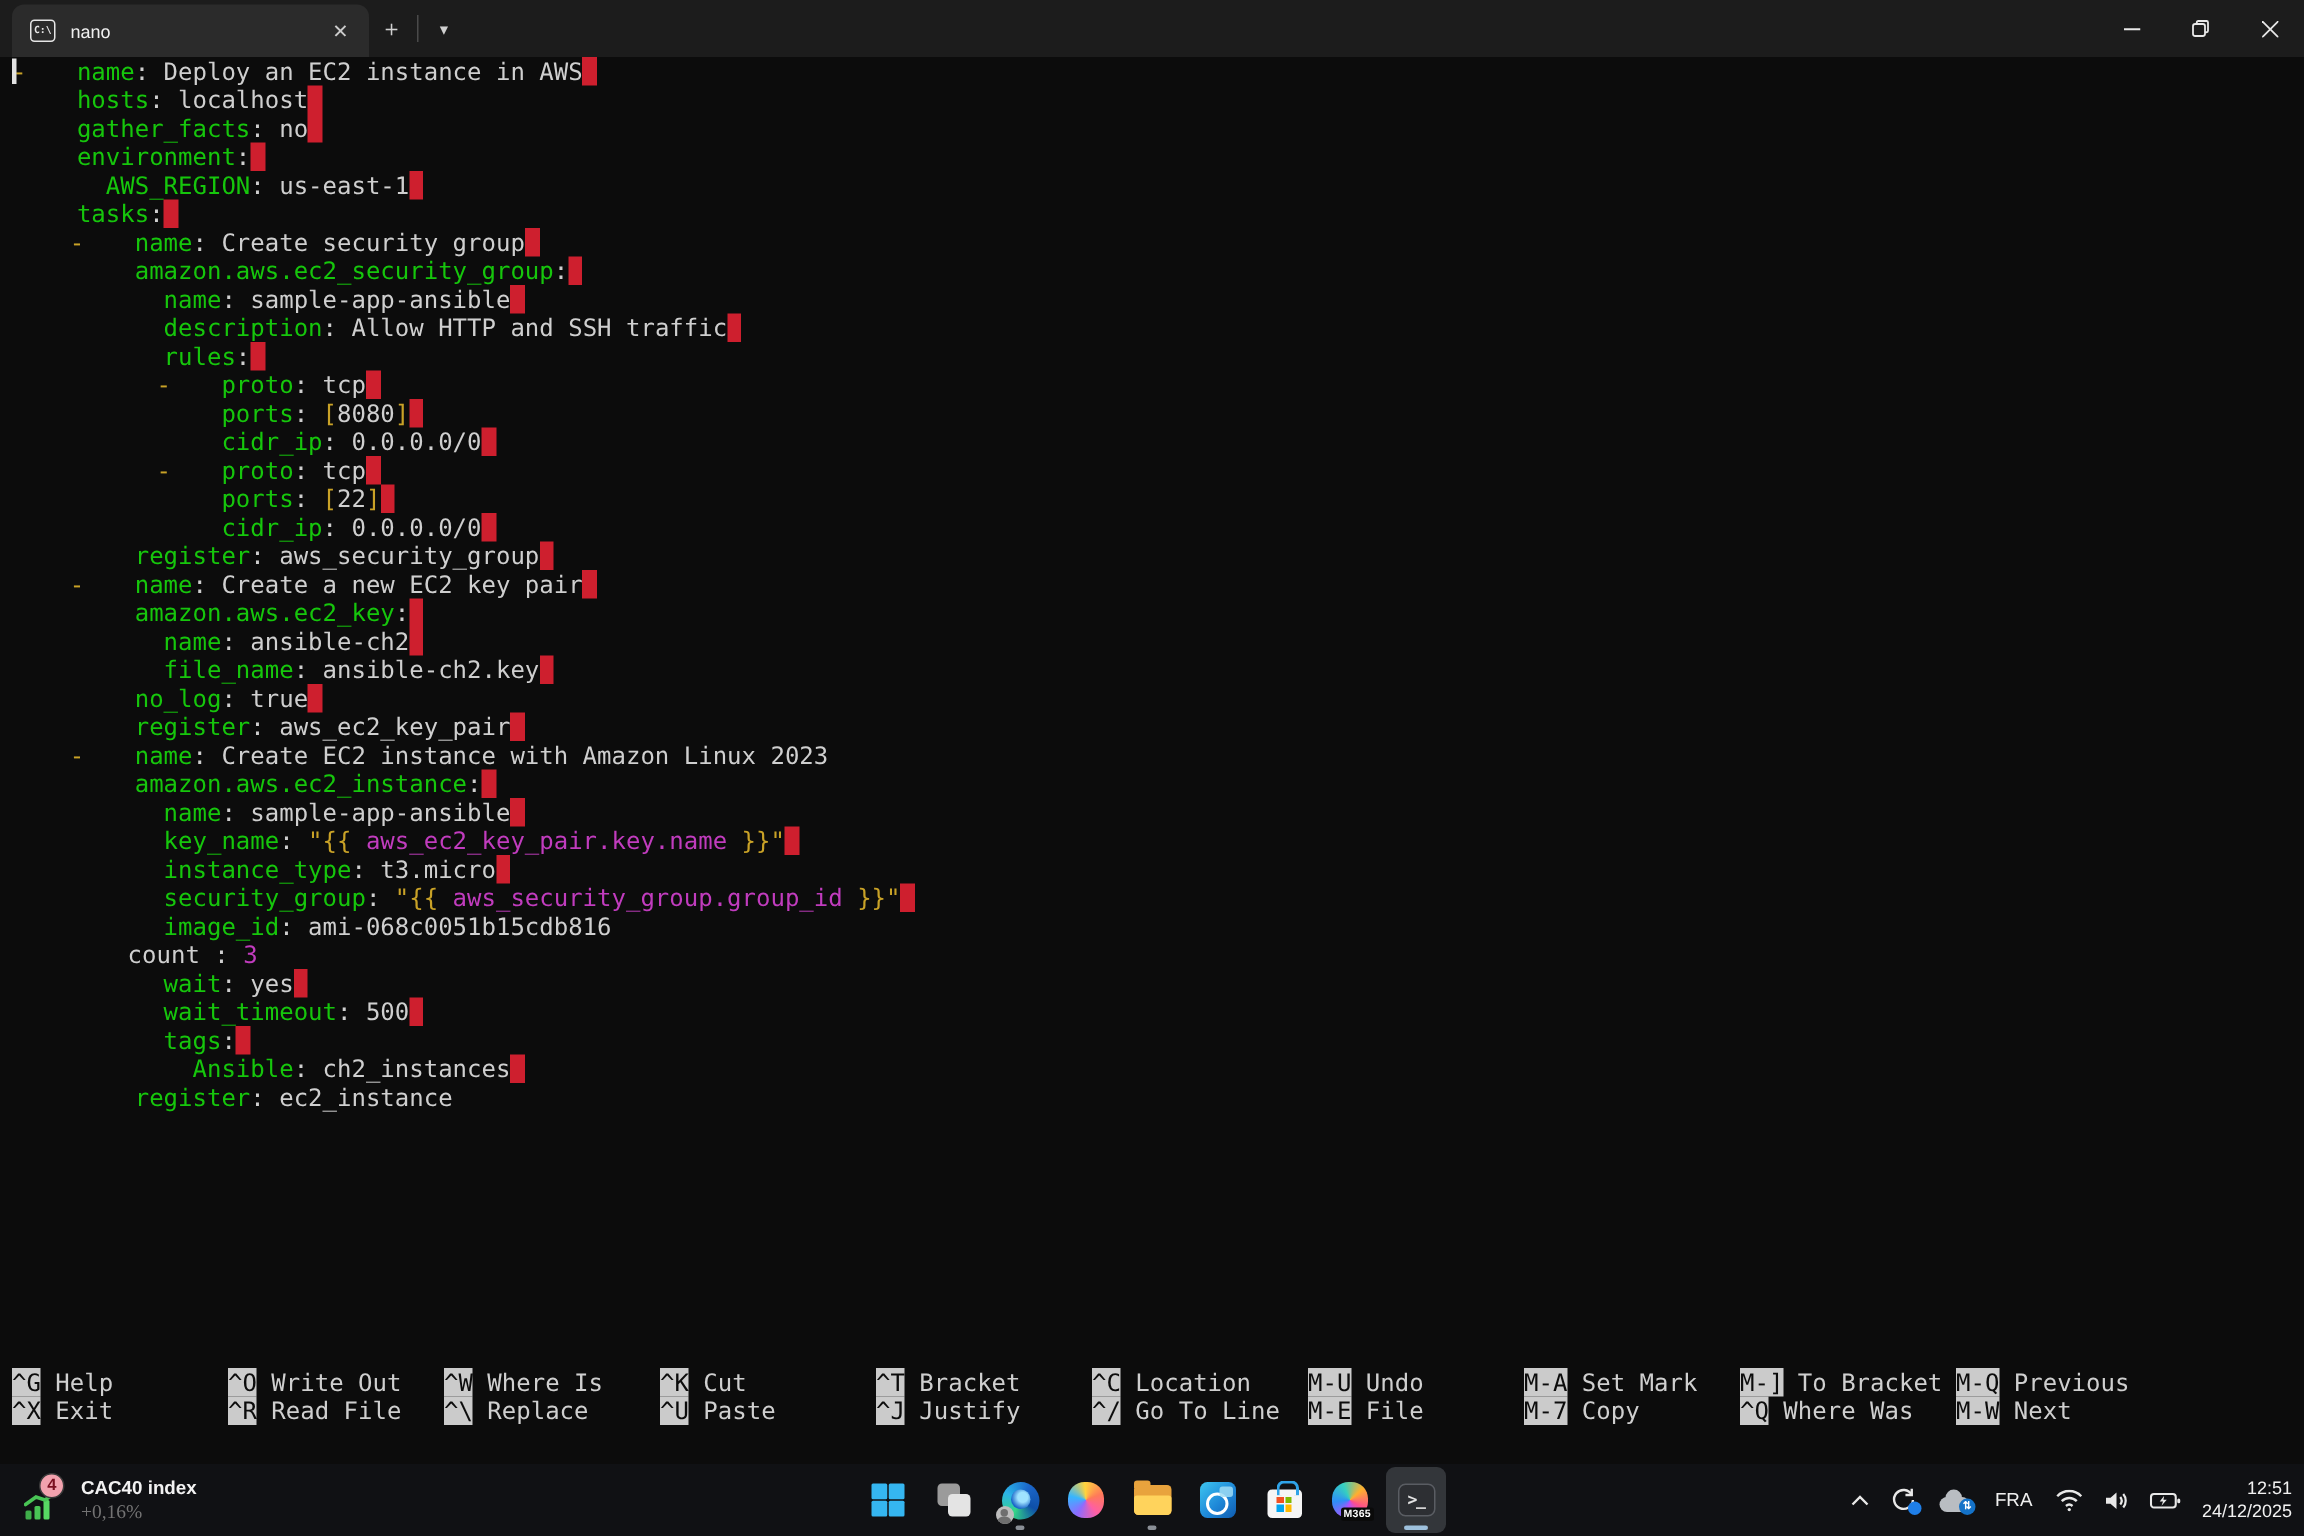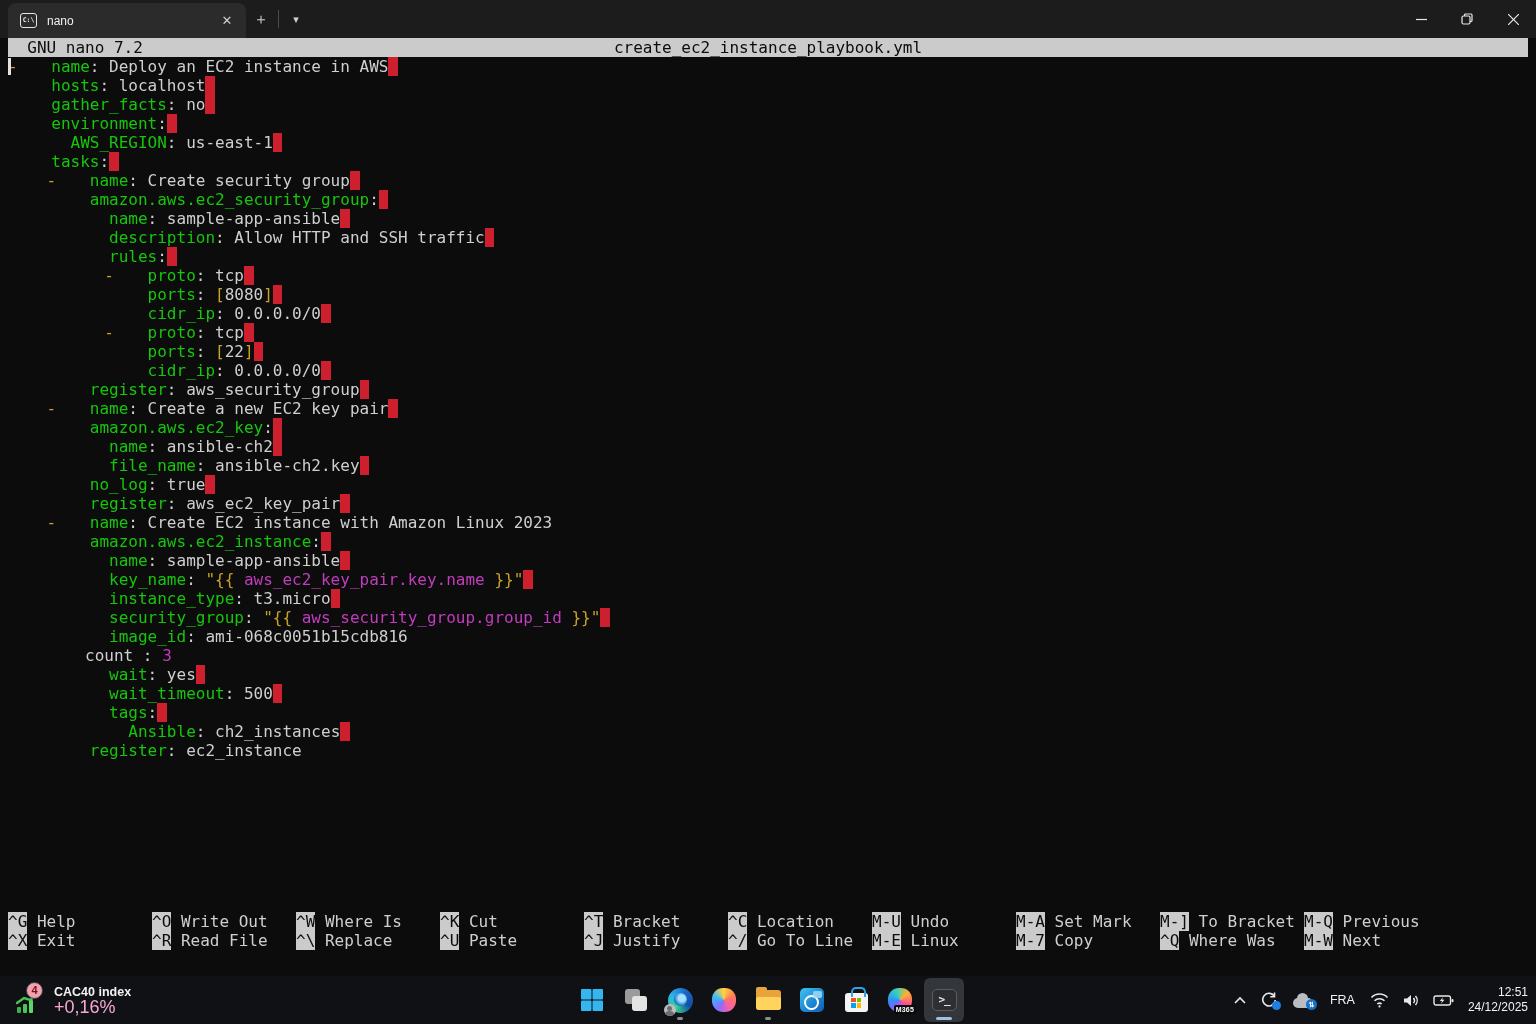--- a/index.html
+++ b/index.html
@@ -47,21 +47,21 @@
   
   .taskbar { height:48px; background:#101114; flex:0 0 auto; position:relative; display:flex; align-items:center; }
 
   .widget { position:absolute; left:10px; display:flex; align-items:center; gap:8px; height:40px; padding:0 6px; border-radius:4px; }
   .widget-icon { position:relative; width:30px; height:28px; }
   .widget-icon svg { position:absolute; bottom:0; left:0; }
   .widget-badge { position:absolute; top:-4px; left:10px; width:17px; height:17px; background:#f2a2ae; border:1px solid #3a3a3a;
                   border-radius:50%; color:#7a1020; font:bold 11px/15px "Liberation Sans",sans-serif; text-align:center; }
   .widget-texts { display:flex; flex-direction:column; justify-content:center; }
   .widget-title { color:#f2f2f2; font-size:12.5px; font-weight:bold; line-height:15px; }
-  .widget-change { color:#f9a8d4; font-size:18px; line-height:15px; }
+  .widget-change { color:#737373; font-size:13px; line-height:15px;font-family:Liberation Serif, serif; }
 
   .tb-center { margin:0 auto; display:flex; align-items:center; gap:4px; }
   .app-btn { width:40px; height:44px; display:flex; align-items:center; justify-content:center; position:relative; border-radius:6px; }
   .app-btn.active { background:#33363a; }
   .run-dot { position:absolute; bottom:2px; left:50%; transform:translateX(-50%); width:6px; height:3px; border-radius:2px; background:#8a8f96; }
   .app-btn.active .run-dot { width:16px; background:#9ec1dd; }
 
   .start-logo { display:block; }
   .search-pill { width:220px; height:31px; background:#2f3238; border:1px solid #43464c; border-radius:16px;
                  display:flex; align-items:center; padding:0 12px; gap:8px; margin:0 6px; }
@@ -152,24 +152,20 @@
       <div class="win-btn">
         <svg width="11" height="11" viewBox="0 0 11 11" stroke="#e8e8e8" stroke-width="1.2">
             <line x1="0" y1="0" x2="11" y2="11"></line>
             <line x1="11" y1="0" x2="0" y2="11"></line>
           </svg>
       </div>
     </div>
   </div>
 
   <div class="terminal">
-    <div class="nano-header">
-      <span class="nano-version">GNU nano 7.2</span>
-      <span class="nano-filename">create_ec2_instance_playbook.yml</span>
-    </div>
     <div class="code"><div class="line"><span class="cursor"></span><span class="c-p">- </span><span class="c-k">name</span><span class="c-t">: Deploy an EC2 instance in AWS</span><span class="trail">&nbsp;</span></div><div class="line"><span class="c-t">  </span><span class="c-k">hosts</span><span class="c-t">: localhost</span><span class="trail">&nbsp;</span></div><div class="line"><span class="c-t">  </span><span class="c-k">gather_facts</span><span class="c-t">: no</span><span class="trail">&nbsp;</span></div><div class="line"><span class="c-t">  </span><span class="c-k">environment</span><span class="c-t">:</span><span class="trail">&nbsp;</span></div><div class="line"><span class="c-t">    </span><span class="c-k">AWS_REGION</span><span class="c-t">: us-east-1</span><span class="trail">&nbsp;</span></div><div class="line"><span class="c-t">  </span><span class="c-k">tasks</span><span class="c-t">:</span><span class="trail">&nbsp;</span></div><div class="line"><span class="c-t">    </span><span class="c-p">- </span><span class="c-k">name</span><span class="c-t">: Create security group</span><span class="trail">&nbsp;</span></div><div class="line"><span class="c-t">      </span><span class="c-k">amazon.aws.ec2_security_group</span><span class="c-t">:</span><span class="trail">&nbsp;</span></div><div class="line"><span class="c-t">        </span><span class="c-k">name</span><span class="c-t">: sample-app-ansible</span><span class="trail">&nbsp;</span></div><div class="line"><span class="c-t">        </span><span class="c-k">description</span><span class="c-t">: Allow HTTP and SSH traffic</span><span class="trail">&nbsp;</span></div><div class="line"><span class="c-t">        </span><span class="c-k">rules</span><span class="c-t">:</span><span class="trail">&nbsp;</span></div><div class="line"><span class="c-t">          </span><span class="c-p">- </span><span class="c-k">proto</span><span class="c-t">: tcp</span><span class="trail">&nbsp;</span></div><div class="line"><span class="c-t">            </span><span class="c-k">ports</span><span class="c-t">: </span><span class="c-p">[</span><span class="c-t">8080</span><span class="c-p">]</span><span class="trail">&nbsp;</span></div><div class="line"><span class="c-t">            </span><span class="c-k">cidr_ip</span><span class="c-t">: 0.0.0.0/0</span><span class="trail">&nbsp;</span></div><div class="line"><span class="c-t">          </span><span class="c-p">- </span><span class="c-k">proto</span><span class="c-t">: tcp</span><span class="trail">&nbsp;</span></div><div class="line"><span class="c-t">            </span><span class="c-k">ports</span><span class="c-t">: </span><span class="c-p">[</span><span class="c-t">22</span><span class="c-p">]</span><span class="trail">&nbsp;</span></div><div class="line"><span class="c-t">            </span><span class="c-k">cidr_ip</span><span class="c-t">: 0.0.0.0/0</span><span class="trail">&nbsp;</span></div><div class="line"><span class="c-t">      </span><span class="c-k">register</span><span class="c-t">: aws_security_group</span><span class="trail">&nbsp;</span></div><div class="line"><span class="c-t">    </span><span class="c-p">- </span><span class="c-k">name</span><span class="c-t">: Create a new EC2 key pair</span><span class="trail">&nbsp;</span></div><div class="line"><span class="c-t">      </span><span class="c-k">amazon.aws.ec2_key</span><span class="c-t">:</span><span class="trail">&nbsp;</span></div><div class="line"><span class="c-t">        </span><span class="c-k">name</span><span class="c-t">: ansible-ch2</span><span class="trail">&nbsp;</span></div><div class="line"><span class="c-t">        </span><span class="c-k">file_name</span><span class="c-t">: ansible-ch2.key</span><span class="trail">&nbsp;</span></div><div class="line"><span class="c-t">      </span><span class="c-k">no_log</span><span class="c-t">: true</span><span class="trail">&nbsp;</span></div><div class="line"><span class="c-t">      </span><span class="c-k">register</span><span class="c-t">: aws_ec2_key_pair</span><span class="trail">&nbsp;</span></div><div class="line"><span class="c-t">    </span><span class="c-p">- </span><span class="c-k">name</span><span class="c-t">: Create EC2 instance with Amazon Linux 2023</span></div><div class="line"><span class="c-t">      </span><span class="c-k">amazon.aws.ec2_instance</span><span class="c-t">:</span><span class="trail">&nbsp;</span></div><div class="line"><span class="c-t">        </span><span class="c-k">name</span><span class="c-t">: sample-app-ansible</span><span class="trail">&nbsp;</span></div><div class="line"><span class="c-t">        </span><span class="c-k">key_name</span><span class="c-t">: </span><span class="c-p">"{{ </span><span class="c-m">aws_ec2_key_pair.key.name</span><span class="c-p"> }}"</span><span class="trail">&nbsp;</span></div><div class="line"><span class="c-t">        </span><span class="c-k">instance_type</span><span class="c-t">: t3.micro</span><span class="trail">&nbsp;</span></div><div class="line"><span class="c-t">        </span><span class="c-k">security_group</span><span class="c-t">: </span><span class="c-p">"{{ </span><span class="c-m">aws_security_group.group_id</span><span class="c-p"> }}"</span><span class="trail">&nbsp;</span></div><div class="line"><span class="c-t">        </span><span class="c-k">image_id</span><span class="c-t">: ami-068c0051b15cdb816</span></div><div class="line"><span class="c-t">        count : </span><span class="c-m">3</span></div><div class="line"><span class="c-t">        </span><span class="c-k">wait</span><span class="c-t">: yes</span><span class="trail">&nbsp;</span></div><div class="line"><span class="c-t">        </span><span class="c-k">wait_timeout</span><span class="c-t">: 500</span><span class="trail">&nbsp;</span></div><div class="line"><span class="c-t">        </span><span class="c-k">tags</span><span class="c-t">:</span><span class="trail">&nbsp;</span></div><div class="line"><span class="c-t">          </span><span class="c-k">Ansible</span><span class="c-t">: ch2_instances</span><span class="trail">&nbsp;</span></div><div class="line"><span class="c-t">      </span><span class="c-k">register</span><span class="c-t">: ec2_instance</span></div></div>
     <div class="shortcuts">
         <div class="sc-col">
           <div class="sc"><span class="sck">^G</span><span> Help</span></div>
           <div class="sc"><span class="sck">^X</span><span> Exit</span></div>
         </div>
         <div class="sc-col">
           <div class="sc"><span class="sck">^O</span><span> Write Out</span></div>
           <div class="sc"><span class="sck">^R</span><span> Read File</span></div>
         </div>
@@ -184,21 +180,21 @@
         <div class="sc-col">
           <div class="sc"><span class="sck">^T</span><span> Bracket</span></div>
           <div class="sc"><span class="sck">^J</span><span> Justify</span></div>
         </div>
         <div class="sc-col">
           <div class="sc"><span class="sck">^C</span><span> Location</span></div>
           <div class="sc"><span class="sck">^/</span><span> Go To Line</span></div>
         </div>
         <div class="sc-col">
           <div class="sc"><span class="sck">M-U</span><span> Undo</span></div>
-          <div class="sc"><span class="sck">M-E</span><span> Linux</span></div>
+          <div class="sc"><span class="sck">M-E</span><span> File</span></div>
         </div>
         <div class="sc-col">
           <div class="sc"><span class="sck">M-A</span><span> Set Mark</span></div>
           <div class="sc"><span class="sck">M-7</span><span> Copy</span></div>
         </div>
         <div class="sc-col">
           <div class="sc"><span class="sck">M-]</span><span> To Bracket</span></div>
           <div class="sc"><span class="sck">^Q</span><span> Where Was</span></div>
         </div>
         <div class="sc-col">

